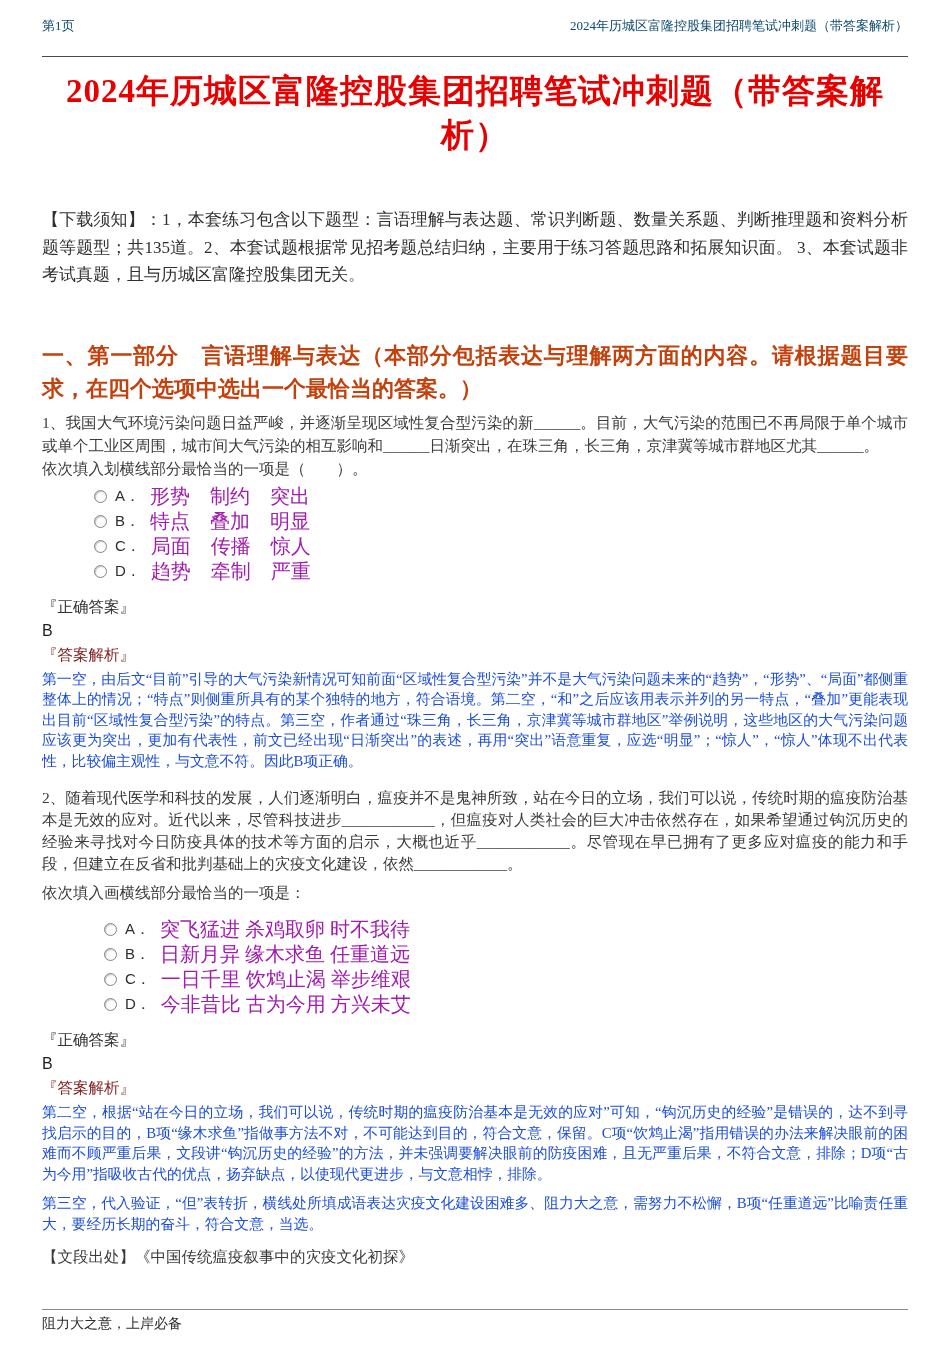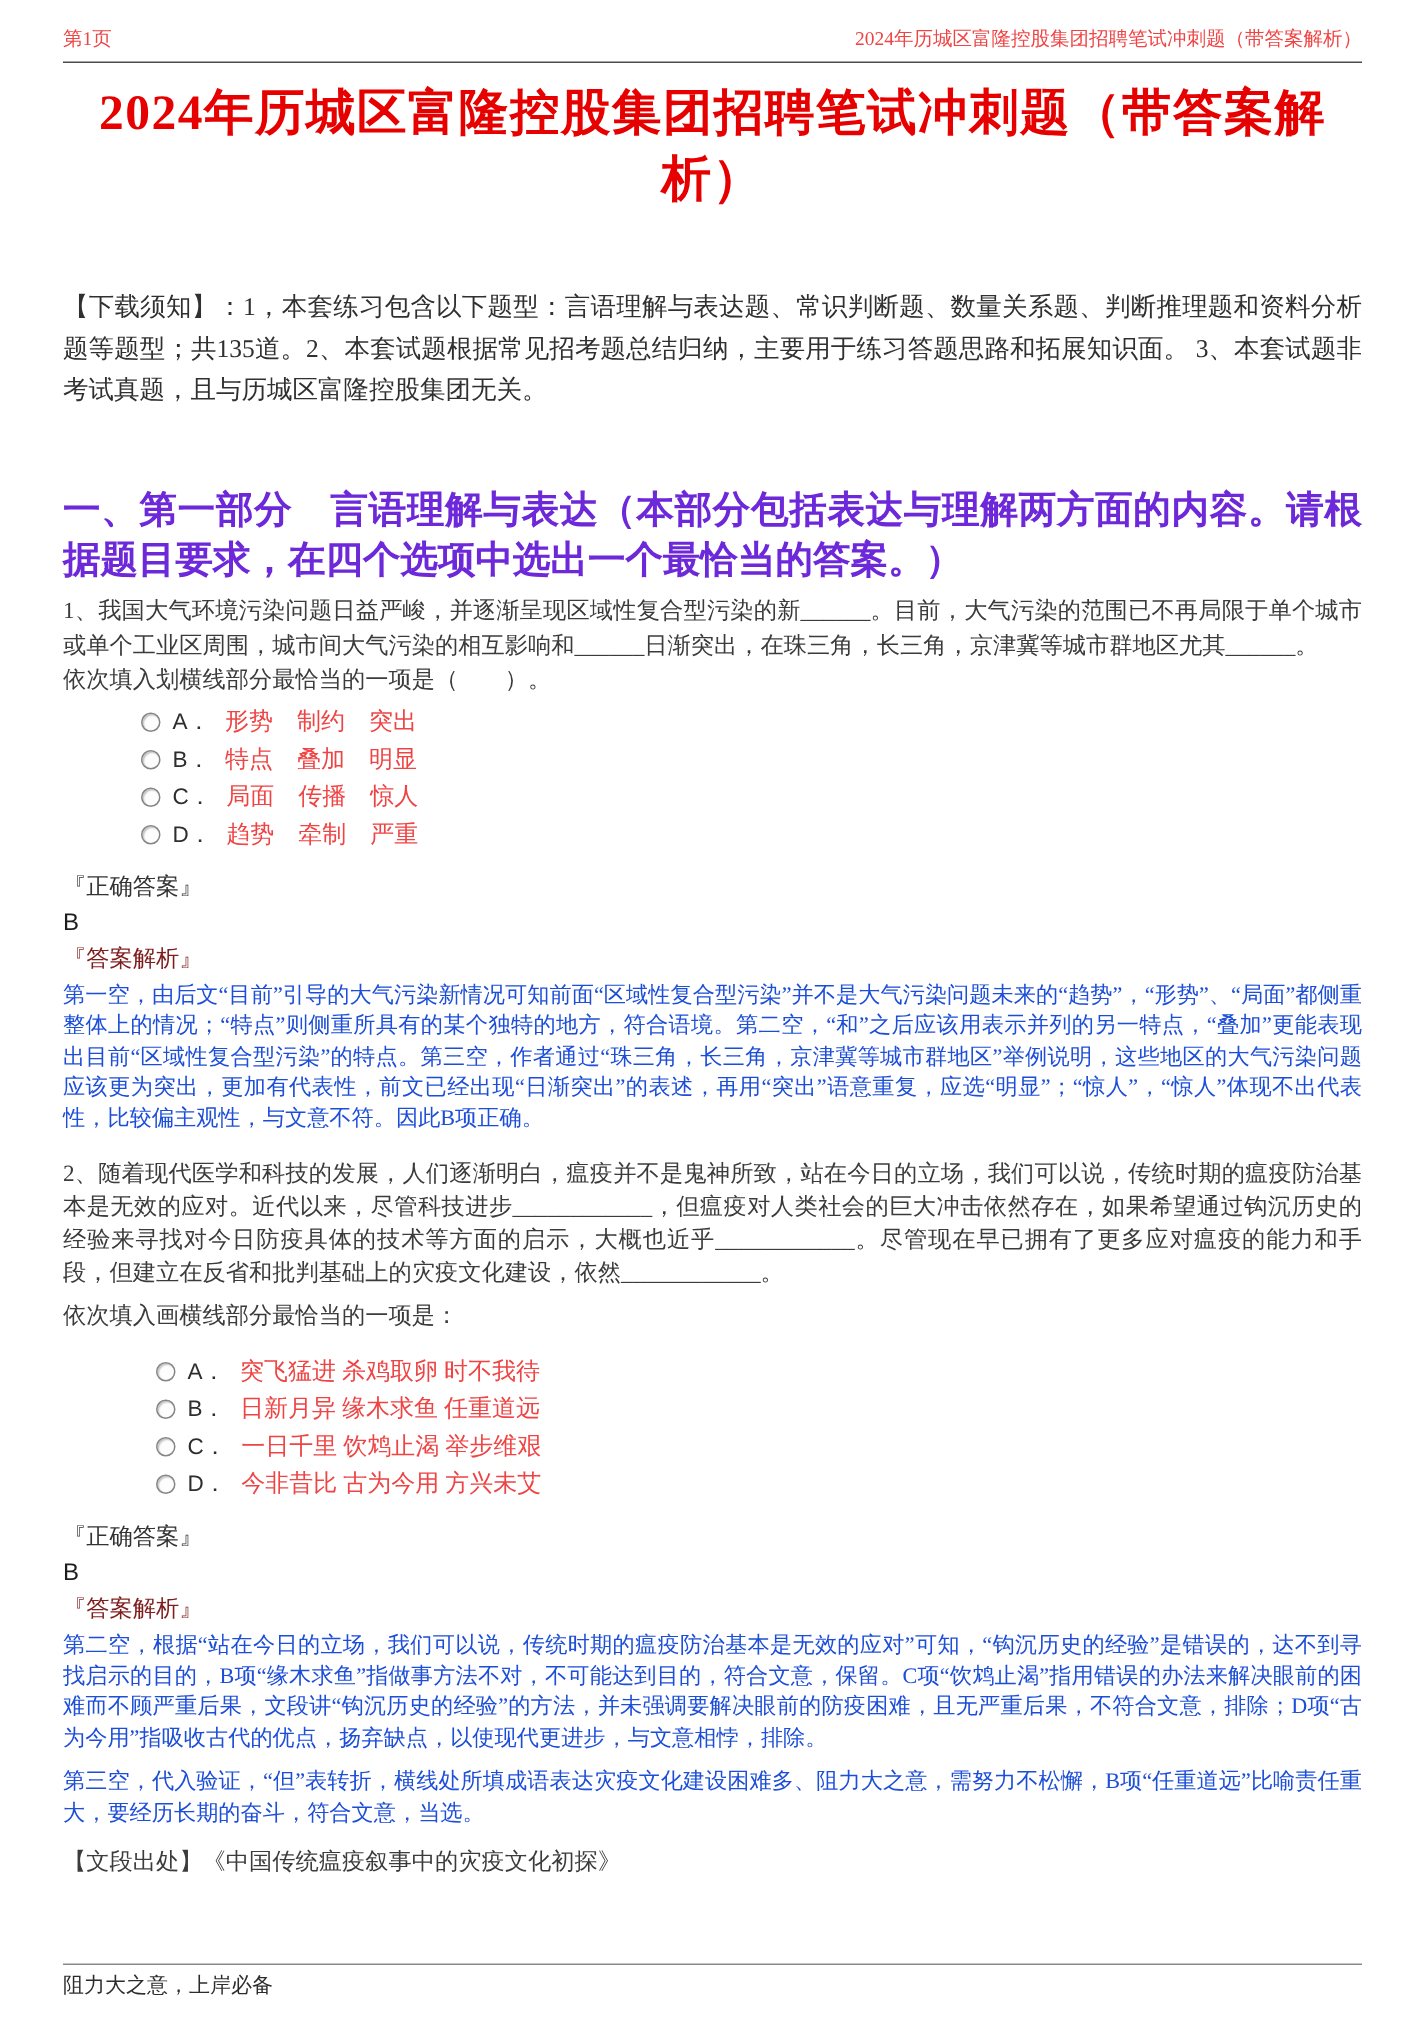--- a/index.html
+++ b/index.html
@@ -8,23 +8,23 @@
     width:950px;height:1345px;
     overflow:hidden;
     background:#ffffff;
     font-family:"Liberation Serif","DejaVu Serif",serif;
     color:#3b3b3b;
   }
   .content{margin:0 42px;}
   
   .hdr{
     display:flex;justify-content:space-between;align-items:flex-end;
-    padding-top:17px;padding-bottom:6px;
+    padding-top:17px;padding-bottom:21px;
     border-bottom:1px solid #4a4a4a;
-    font-size:13px;color:#ef4444;
+    font-size:13px;color:#0c4a6e;
   }
   
   .doc-title{
     margin-top:12px;
     text-align:center;
     color:#e60000;
     font-size:33px;
     font-weight:bold;
     line-height:44px;
     letter-spacing:1px;
@@ -33,23 +33,23 @@
   .notice{
     margin-top:49px;
     font-size:17px;
     line-height:27.5px;
     color:#303030;
     text-align:justify;
   }
   
   .section-heading{
     margin-top:50px;
-    font-size:25px;
+    font-size:22px;
     font-weight:bold;
-    color:#6d28d9;
+    color:#c2410c;
     line-height:33px;
     text-align:justify;
   }
   
   .stem{
     margin-top:6px;
     font-size:15.5px;
     line-height:23px;
     text-align:justify;
   }
@@ -72,21 +72,21 @@
     background:#fdfdfd;
     box-shadow:inset 1px 1px 1px rgba(0,0,0,0.22);
     margin-right:8px;
     flex:0 0 auto;
   }
   .opt-letter{
     font-family:"Liberation Sans","DejaVu Sans",sans-serif;
     font-size:15px;color:#2e2e2e;
     margin-right:10px;
   }
-  .opt-text{font-size:16px;color:#ef4444;}
+  .opt-text{font-size:20px;color:#a21caf;}
   
   .ans-label{margin-top:11px;font-size:15.5px;line-height:24px;color:#333333;}
   .ans-value{
     font-family:"Liberation Sans","DejaVu Sans",sans-serif;
     font-size:16px;line-height:24px;color:#1d1d1d;
   }
   .ana-label{font-size:15.5px;line-height:24px;color:#7f1d1d;}
   .analysis{
     font-size:14.8px;
     line-height:20.5px;

